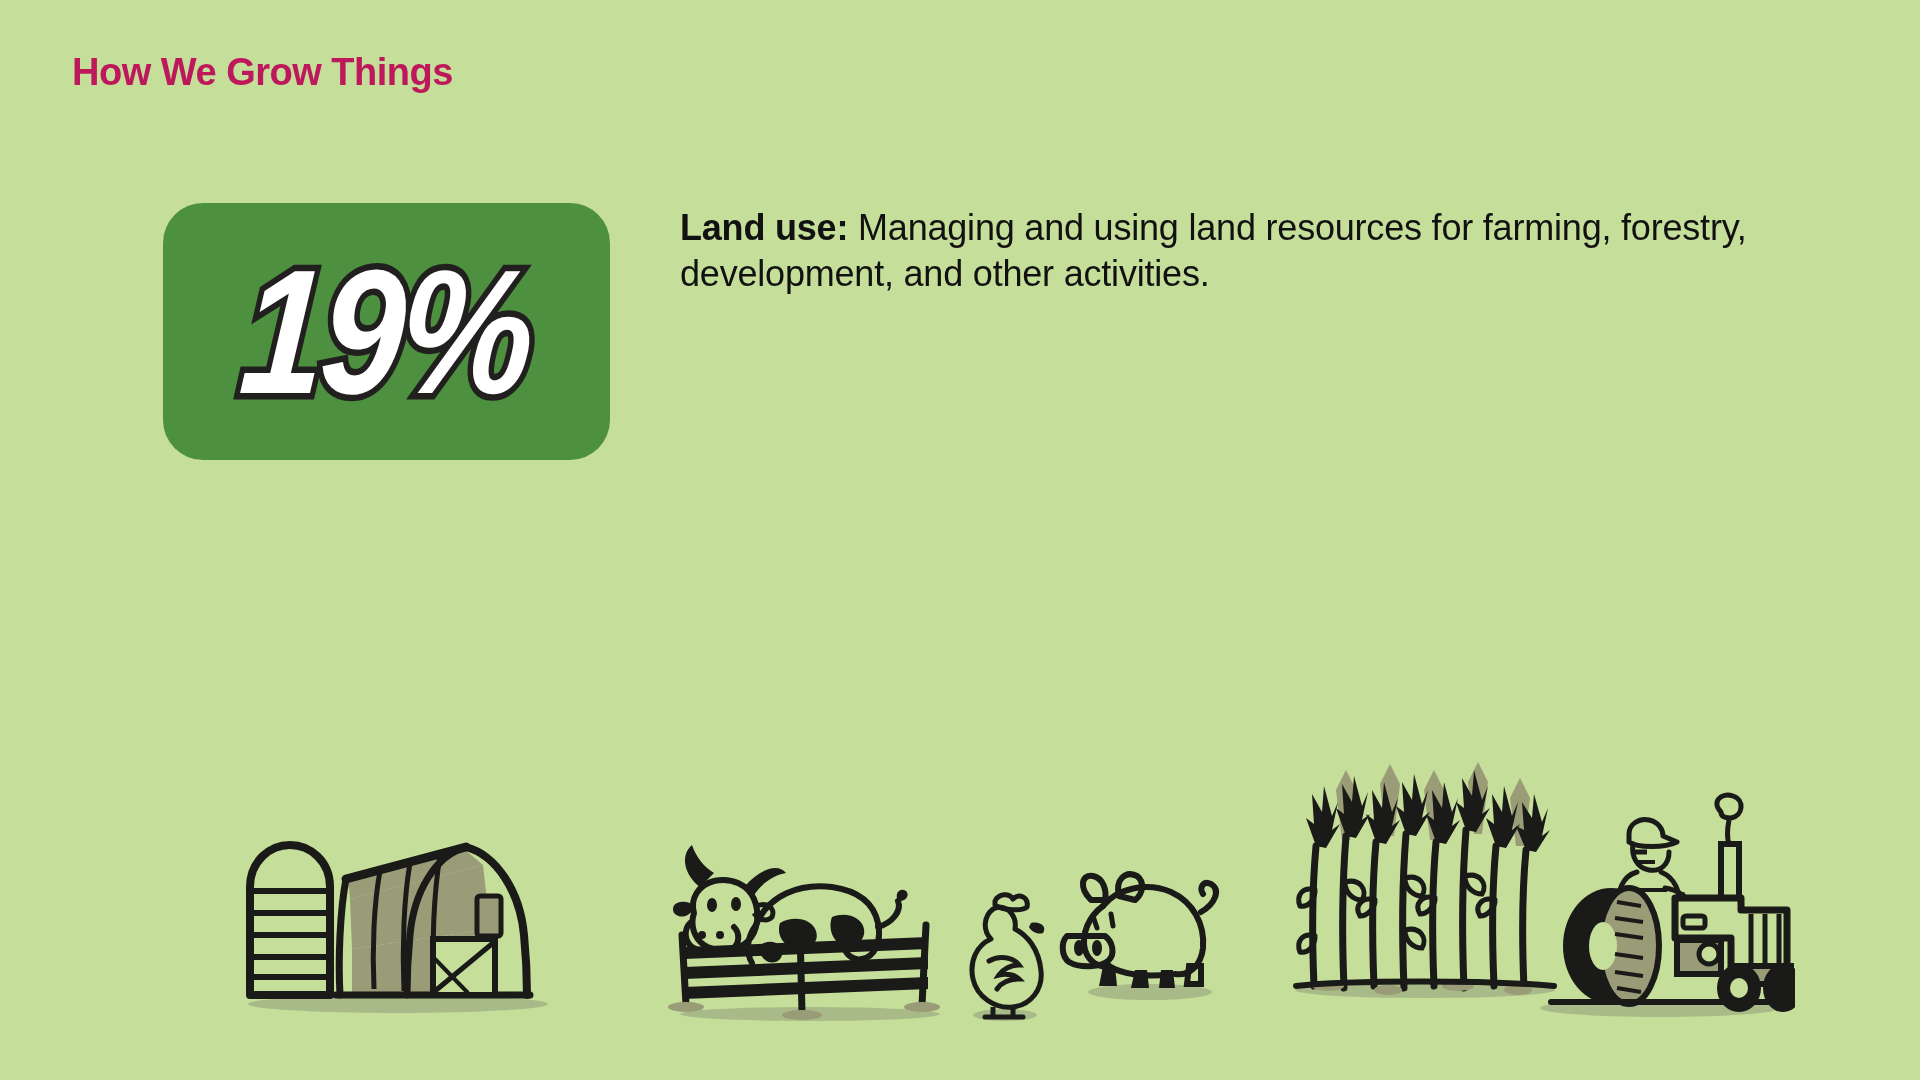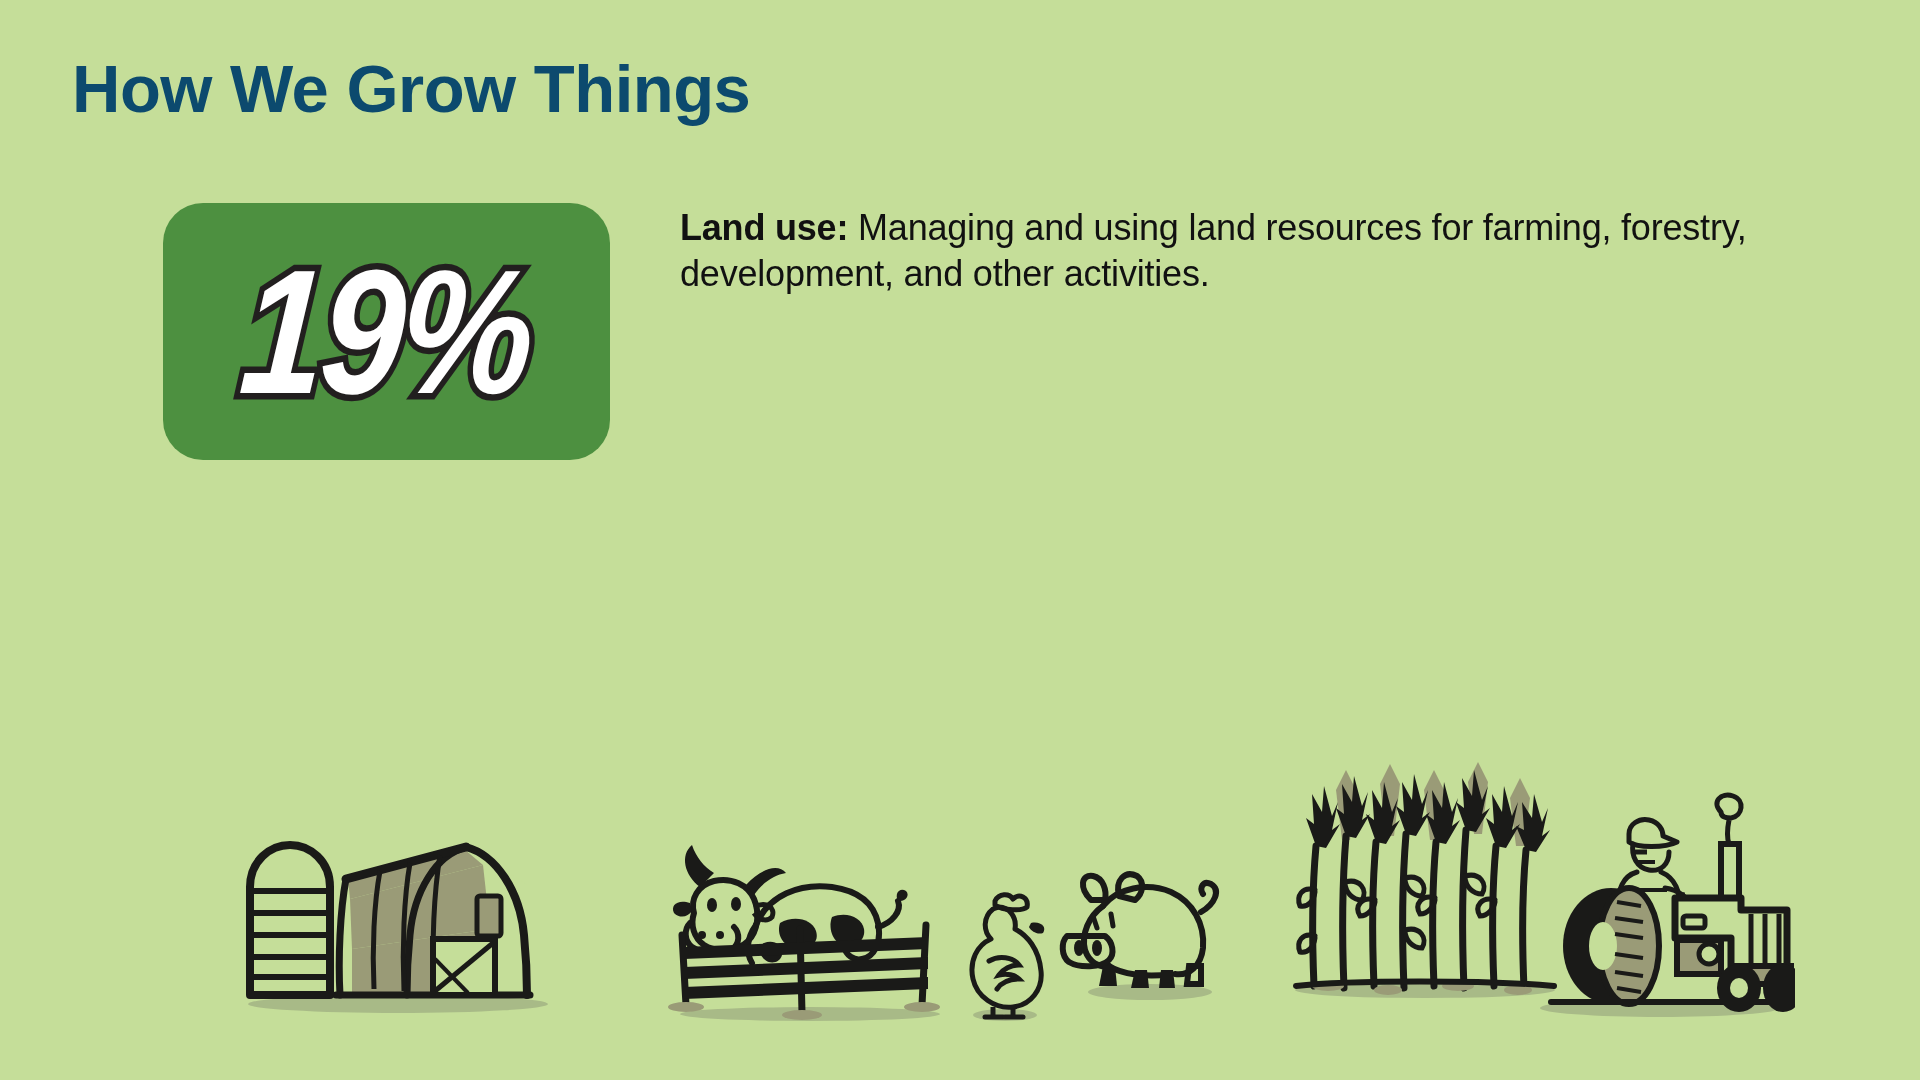--- a/index.html
+++ b/index.html
@@ -18,23 +18,23 @@
     position: absolute;
     inset: 0;
     background: #c5de99;
   }
 
   
   .page-title {
     position: absolute;
     left: 72px;
     top: 52px;
-    font-size: 67px;
+    font-size: 38px;
     font-weight: bold;
-    color: #0c4a6e;
+    color: #be185d;
     letter-spacing: -0.5px;
     line-height: 1.1;
     white-space: nowrap;
   }
 
   
   .stat-badge {
     position: absolute;
     left: 163px;
     top: 203px;

